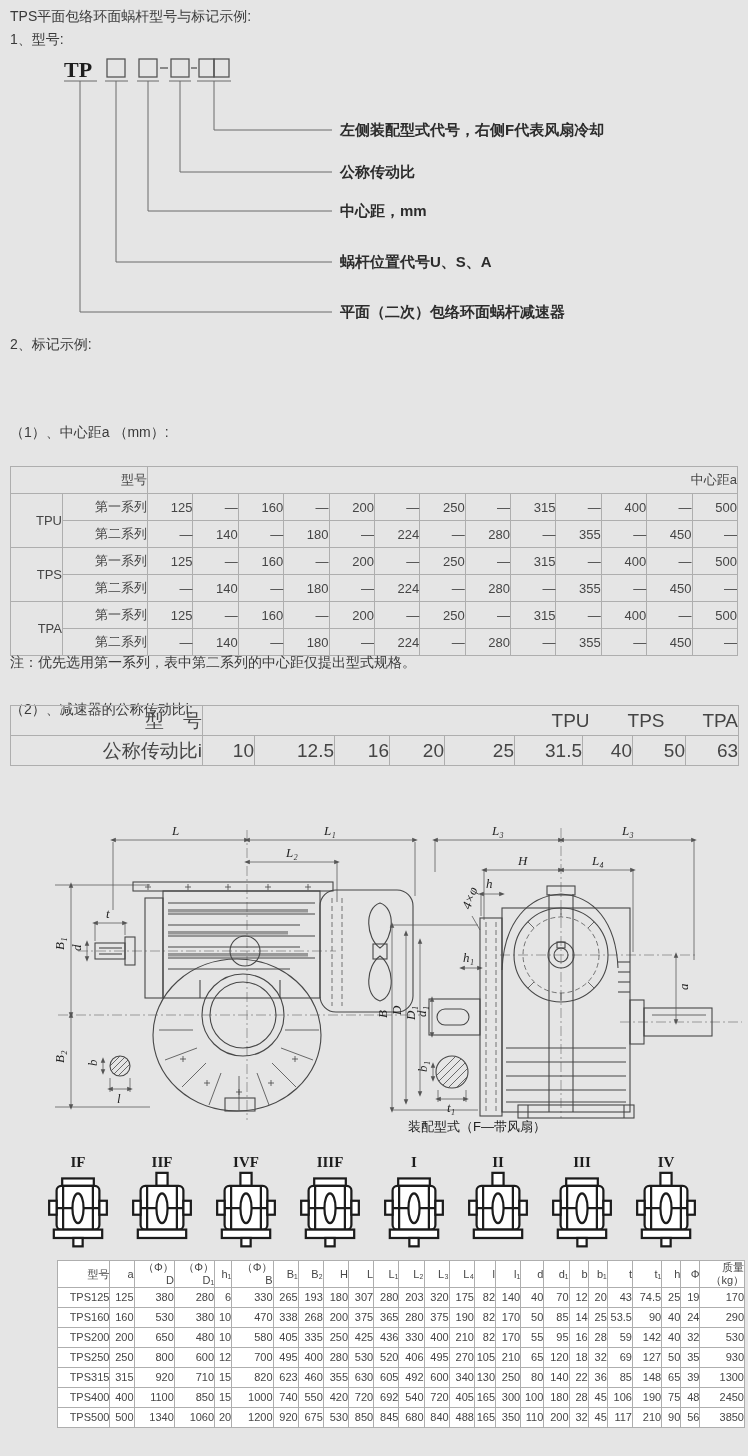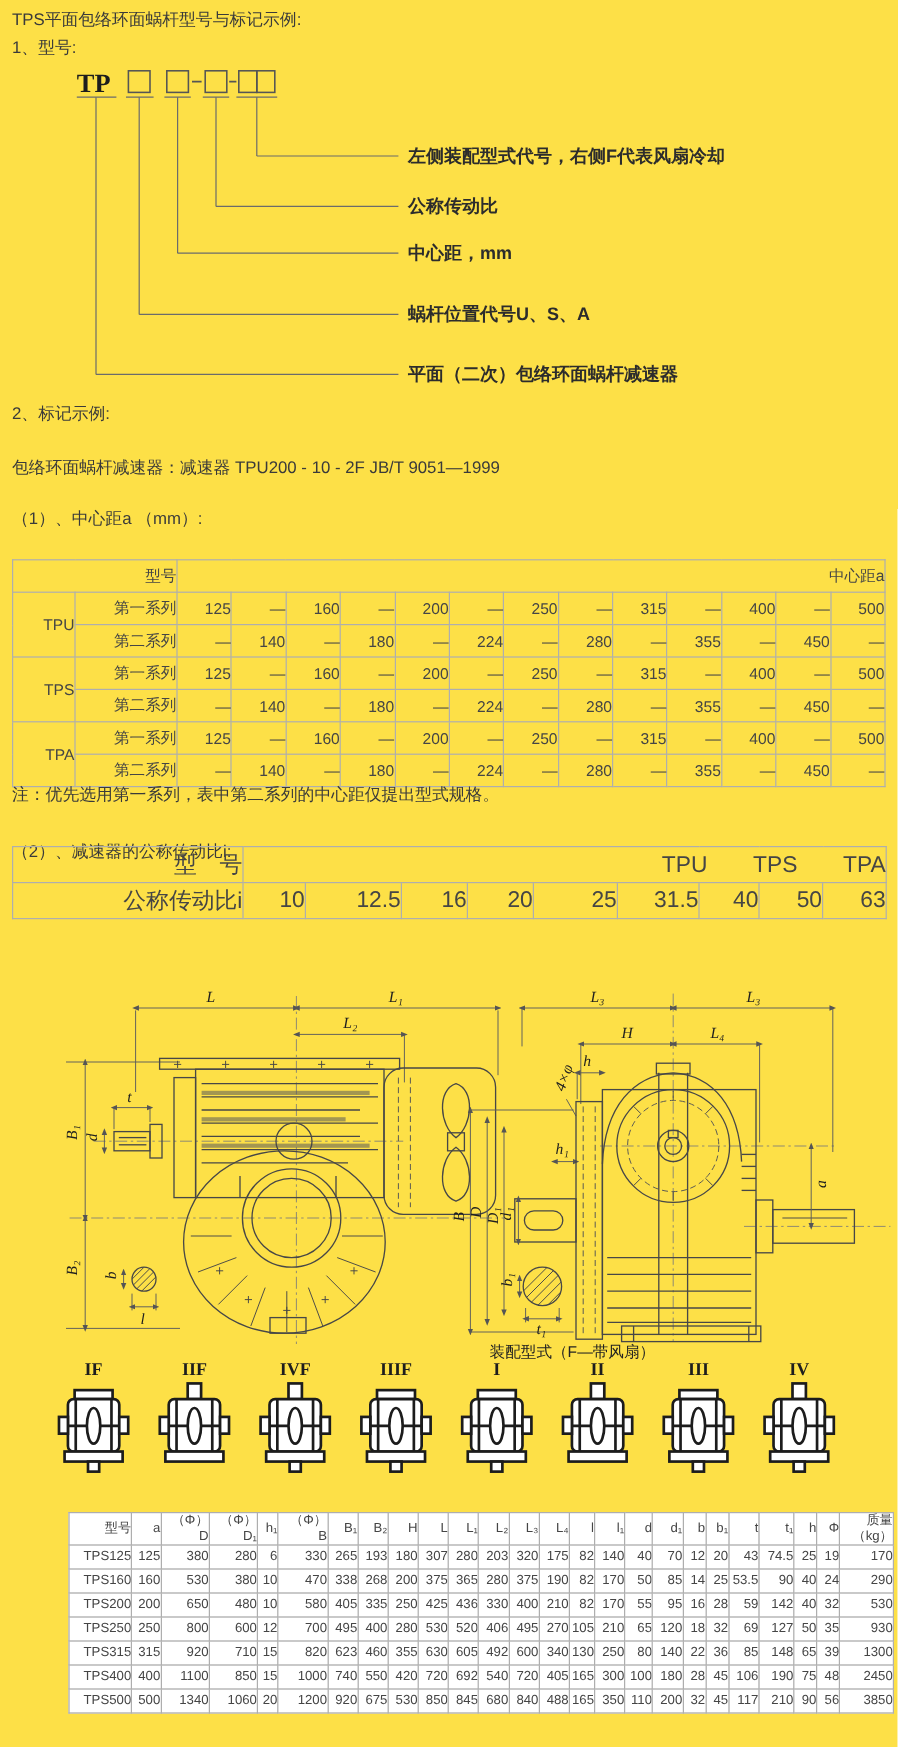--- a/index.html
+++ b/index.html
@@ -1,32 +1,32 @@
 <!DOCTYPE html>
 <html><head>
 <meta charset="utf-8">
 <style>
   html,body{margin:0;padding:0;background:#fff;}
-  .page{position:relative;width:748px;height:1456px;background:#fde047;
+  .page{position:relative;width:748px;height:1456px;background:#e5e5e5;
         font-family:"Liberation Sans","DejaVu Sans",sans-serif;color:#3a3a3a;overflow:hidden;}
   .txt{position:absolute;left:10px;font-size:14px;white-space:nowrap;color:#3a3a3a;}
   .abs{position:absolute;}
   table.grid{position:absolute;border-collapse:collapse;table-layout:fixed;text-align:right;color:#454545;}
   table.grid td{border:1px solid #aeaeae;padding:0;}
   .t1{top:466px;left:10px;width:728px;font-size:13px;}
   .t1 td{height:26px;}
   .t2{top:705px;left:10px;width:728px;font-size:19px;}
   .t2 td{height:29px;}
   .t3{top:1260px;left:57px;width:688px;font-size:11px;border-collapse:separate;border-spacing:1px;
       border:1px solid #8f8f8f;background:#f2f2f2;}
   .t3 td{border:1px solid #a6a6a6;background:#fff;height:19px;white-space:pre-line;line-height:1.2;overflow:hidden;padding:0 1px;}
   .caption{position:absolute;font-weight:normal;font-size:13px;color:#222;white-space:nowrap;}
   .icons-row{position:absolute;top:1134px;left:40px;width:664px;display:flex;justify-content:space-between;}
   .asm{width:76px;text-align:center;}
-  .asm .lbl{font-family:"Liberation Serif","DejaVu Serif",serif;font-weight:bold;font-size:15px;color:#1d1d1d;height:17px;}
+  .asm .lbl{font-family:"Liberation Serif","DejaVu Serif",serif;font-weight:bold;font-size:15px;color:#1d1d1d;height:17px;margin-top:20px;}
   .ic{stroke:#1c1c1c;stroke-width:2.4;fill:#ffffff;}
   .md-line{stroke:#6b6b6b;stroke-width:1;fill:none;}
   .md-box{stroke:#555;stroke-width:1.3;fill:none;}
   .md-lbl{font-weight:bold;font-size:15px;fill:#2c2c2c;}
   .tp{font-family:"Liberation Serif","DejaVu Serif",serif;font-weight:bold;font-size:22px;fill:#1d1d1d;}
   .thin{stroke:#474747;stroke-width:1.1;fill:none;}
   .thin2{stroke:#474747;stroke-width:0.8;fill:none;}
   .dim{stroke:#5d5d5d;stroke-width:0.8;fill:none;}
   .cl{stroke:#7a7a7a;stroke-width:0.7;stroke-dasharray:10 3 2 3;fill:none;}
   .dsh{stroke:#555;stroke-width:0.8;stroke-dasharray:5 3;fill:none;}
@@ -70,21 +70,20 @@
         <line x1="80" y1="262" x2="332" y2="262"></line>
     </g>
     <text class="md-lbl" x="340" y="85">左侧装配型式代号，右侧F代表风扇冷却</text>
     <text class="md-lbl" x="340" y="127">公称传动比</text>
     <text class="md-lbl" x="340" y="166">中心距，mm</text>
     <text class="md-lbl" x="340" y="217">蜗杆位置代号U、S、A</text>
     <text class="md-lbl" x="340" y="267">平面（二次）包络环面蜗杆减速器</text>
   </svg>
 
   <div class="txt" style="top:336px">2、标记示例:</div>
-  <div class="txt" style="top:381px">包络环面蜗杆减速器：减速器 TPU200 - 10 - 2F JB/T 9051—1999</div>
   <div class="txt" style="top:424px">（1）、中心距a （mm）:</div>
 
   <table class="grid t1">
     <colgroup>
         <col style="width:52px">
         <col style="width:85px">
       </colgroup>
     <tbody>
         <tr>
           <td colspan="2">型号</td>

